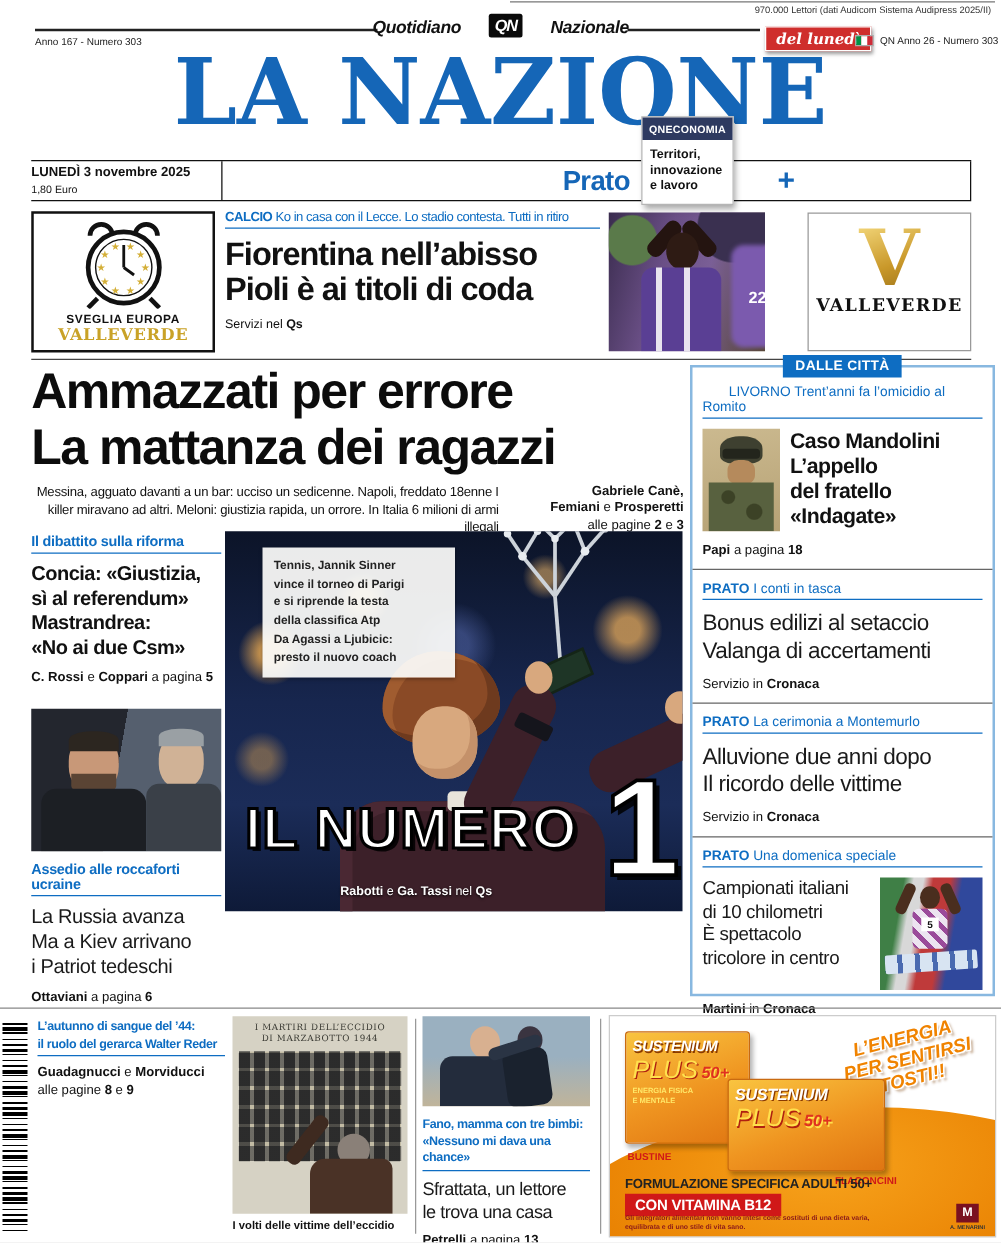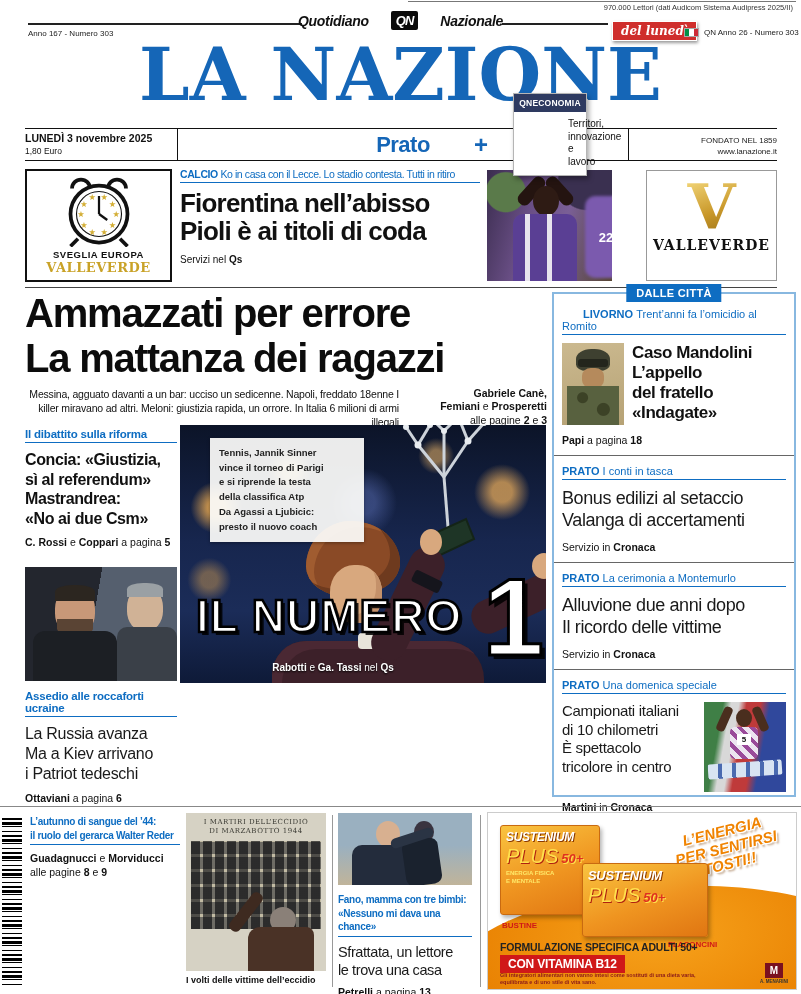--- a/index.html
+++ b/index.html
@@ -23,21 +23,21 @@
   .qn-box { background:#0a0a0a; color:#fff; font-weight:700; font-style:italic; font-size:13px; padding:2px 5px; border-radius:2px; letter-spacing:-1px; }
   .badge-lunedi { top:21px; left:612px; background:#cf2e2c; color:#fff; font-family:"DejaVu Serif",serif; font-style:italic; font-weight:700; font-size:12px; padding:2px 8px; box-shadow:1px 2px 3px rgba(0,0,0,.4); border:1px solid #fff; }
   .flag { top:28px; left:684px; display:flex; width:15px; height:9px; border:0.5px solid #aaa; }
   .flag span { flex:1; }
   .issue-right { top:28px; left:704px; font-size:8px; color:#222; }
 
   
   .masthead { top:36px; left:0; right:0; text-align:center; font-family:"DejaVu Serif",serif; font-weight:700; font-size:72px; line-height:1.05; color:#1566b7; letter-spacing:0px; transform:scaleY(1.02); }
   .qnec { left:513px; top:93px; width:74px; background:#fff; border:1px solid #b5b5b5; box-shadow:2px 3px 5px rgba(0,0,0,.35); z-index:5; }
   .qnec-h { background:#2e3a60; color:#fff; font-weight:700; font-size:8.5px; text-align:center; padding:4px 2px; letter-spacing:0.2px; }
-  .qnec-b { padding:6px 6px 7px 6px; font-size:10px; font-weight:400; line-height:1.25; color:#111;margin-left:48px; }
+  .qnec-b { padding:6px 6px 7px 6px; font-size:10px; font-weight:700; line-height:1.25; color:#111; }
 
   
   .datestrip { top:128px; left:25px; width:752px; height:33px; border-top:1.5px solid #111; border-bottom:1px solid #111; display:flex; }
   .ds-c1 { width:152px; padding-top:3px; }
   .ds-date { font-size:10.5px; font-weight:700; }
   .ds-price { font-size:8.5px; margin-top:2px; }
   .ds-c2 { flex:1; border-left:1px solid #111; border-right:1px solid #111; position:relative; }
   .ds-ed { position:absolute; left:0; right:0; top:3px; text-align:center; font-size:22px; font-weight:700; color:#1566b7; letter-spacing:-0.5px; }
   .ds-plus { position:absolute; right:140px; top:2px; font-size:24px; font-weight:700; color:#1566b7; }
   .ds-c3 { width:148px; text-align:right; padding-top:6px; font-size:8px; line-height:1.4; color:#222; }
@@ -85,21 +85,21 @@
   
   .lcol1 { left:25px; top:428px; width:152px; }
   .lcol1 .kicker, .lcol2 .kicker { font-size:11.5px; font-weight:700; display:block; letter-spacing:-0.2px; }
   .lcol-hl-b { font-size:16px; font-weight:800; line-height:1.22; letter-spacing:-0.4px; margin-top:7px; }
   .lcol-hl-l { font-size:16px; font-weight:400; line-height:1.25; letter-spacing:-0.3px; margin-top:7px; color:#1a1a1a; }
   .lcol1 .byline, .lcol2 .byline { margin-top:8px; }
   .ukr-photo { left:25px; top:567px; width:152px; height:114px; overflow:hidden; background:linear-gradient(100deg,#23262e 0 45%,#555f6e 45% 100%); }
   .lcol2 { left:25px; top:690px; width:152px; }
 
   
-  .sinner { left:180px; top:425px; width:366px; height:258px; overflow:hidden;
+  .sinner { left:180px; top:425px; width:366px; height:304px; overflow:hidden;
       background:radial-gradient(circle at 10% 32%, rgba(235,170,80,.8) 0 9px, transparent 26px),
                  radial-gradient(circle at 30% 18%, rgba(240,190,110,.7) 0 7px, transparent 22px),
                  radial-gradient(circle at 88% 26%, rgba(230,170,90,.75) 0 10px, transparent 28px),
                  radial-gradient(circle at 70% 12%, rgba(220,170,100,.6) 0 6px, transparent 18px),
                  radial-gradient(circle at 50% 30%, rgba(90,110,180,.5) 0 12px, transparent 34px),
                  radial-gradient(circle at 8% 60%, rgba(200,150,80,.5) 0 8px, transparent 22px),
                  linear-gradient(180deg,#0c1428 0%,#17264e 45%,#1b2c58 72%,#0e1a38 100%); }
   .s-body { position:absolute; left:92px; top:216px; width:212px; height:152px; background:#3c2029; border-radius:34px 38px 0 0; box-shadow:inset 10px 8px 0 #4a2833; }
   .s-collar { position:absolute; left:178px; top:208px; width:26px; height:16px; background:#e8e4da; border-radius:4px; }
   .s-arm-l { position:absolute; left:210px; top:118px; width:36px; height:122px; background:#3c2029; border-radius:18px; transform:rotate(26deg); }
@@ -194,24 +194,20 @@
   </div>
 
   <div class="abs datestrip">
     <div class="ds-c1">
       <div class="ds-date">LUNEDÌ 3 novembre 2025</div>
       <div class="ds-price">1,80 Euro</div>
     </div>
     <div class="ds-c2">
       <div class="ds-ed">Prato</div>
       <div class="ds-plus">+</div>
-    </div>
-    <div class="ds-c3">
-      <div>FONDATO NEL 1859</div>
-      <div>www.lanazione.it</div>
     </div>
   </div>
 
   <div class="abs sveglia">
     <svg width="120" height="72" viewBox="0 0 140 96">
       <path d="M34,18 a12,12 0 0 1 24,0" fill="none" stroke="#111" stroke-width="5"></path>
       <path d="M82,18 a12,12 0 0 1 24,0" fill="none" stroke="#111" stroke-width="5"></path>
       <circle cx="70" cy="52" r="38" fill="#fff" stroke="#111" stroke-width="5"></circle>
       <circle cx="70" cy="52" r="30" fill="none" stroke="#111" stroke-width="1.5"></circle>
       <g fill="#d4af37" font-size="11" text-anchor="middle" font-family="DejaVu Sans">
@@ -267,21 +263,21 @@
 </span><span style="font-weight: 700;">Femiani</span><span style="font-weight: 400;"> e </span><span style="font-weight: 700;">Prosperetti</span><span style="font-weight: 400;">
 alle pagine </span><span style="font-weight: 700;">2</span><span style="font-weight: 400;"> e </span><span style="font-weight: 700;">3</span></div>
     </div>
   </div>
 
   <div class="abs rail">
     <div class="rail-badge">DALLE CITTÀ</div>
     <div class="rail-in">
 
       <div>
-        <span class="kicker"><span style="font-weight: 700; padding-left: 21px;">LIVORNO </span><span style="font-weight: 400;">Trent’anni fa l’omicidio al Romito</span></span>
+        <span class="kicker"><span style="font-weight: 400; padding-left: 21px;">LIVORNO </span><span style="font-weight: 400;">Trent’anni fa l’omicidio al Romito</span></span>
         <div class="rail-s1-row">
           <div class="mandolini-photo">
             <div class="ph" style="left:14px;top:6px;width:34px;height:22px;background:#3e4030;border-radius:45% 45% 30% 30%;"></div>
             <div class="ph" style="left:16px;top:16px;width:30px;height:8px;background:#23251c;border-radius:3px;"></div>
             <div class="ph" style="left:20px;top:25px;width:22px;height:20px;background:#b58a5c;border-radius:40%;"></div>
             <div class="ph" style="left:5px;top:43px;width:52px;height:39px;background:radial-gradient(circle at 30% 30%,#3c4226 0 5px,transparent 6px),radial-gradient(circle at 70% 60%,#3c4226 0 6px,transparent 7px),#58613f;"></div>
           </div>
           <div class="rail-hl-b pre">Caso Mandolini
 L’appello
 del fratello

